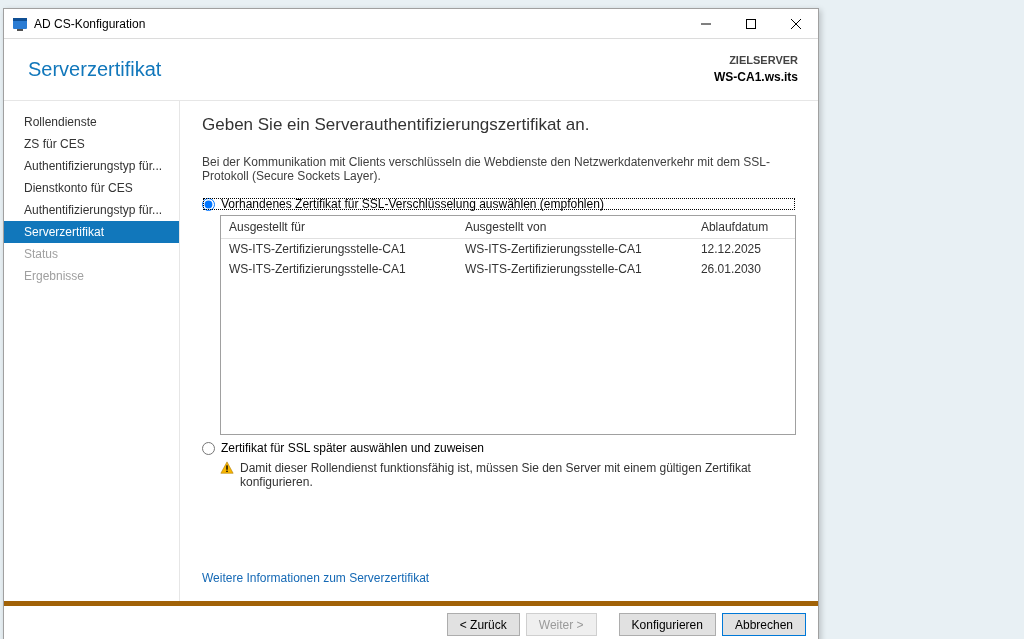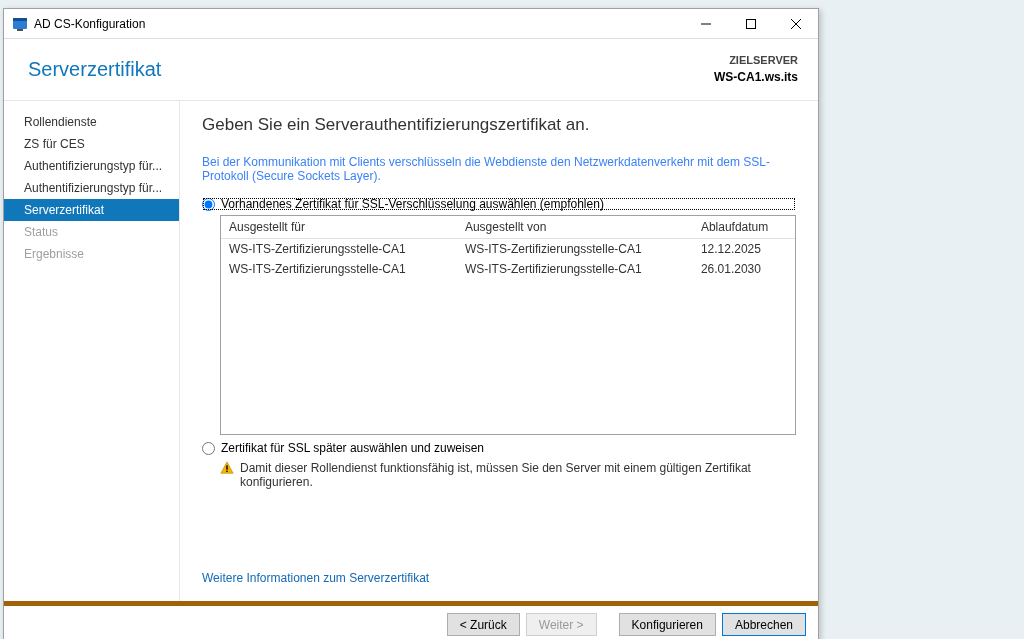--- a/index.html
+++ b/index.html
@@ -93,21 +93,21 @@
     display: flex;
     flex-direction: column;
     min-height: 0;
   }
   .main h2 {
     font-size: 17px;
     font-weight: 400;
     color: #333;
     margin: 0 0 20px 0;
   }
-  .descr { font-size: 12px; color: #3b82f6; margin-bottom: 14px; }
+  .descr { font-size: 12px; color: #404040; margin-bottom: 14px; }
 
   .radio-row {
     display: flex;
     align-items: center;
     font-size: 12px;
     gap: 6px;
     margin-bottom: 2px;
   }
   .radio-row input[type=radio] { margin: 0; }
 
@@ -216,20 +216,21 @@
       <div class="srv">WS-CA1.ws.its</div>
     </div>
   </div>
 
   <div class="body">
 
     <div class="nav" id="nav">
         <div class="nav-item">Rollendienste</div>
         <div class="nav-item">ZS für CES</div>
         <div class="nav-item">Authentifizierungstyp für...</div>
+        <div class="nav-item">Dienstkonto für CES</div>
         <div class="nav-item">Authentifizierungstyp für...</div>
         <div class="nav-item selected">Serverzertifikat</div>
         <div class="nav-item disabled">Status</div>
         <div class="nav-item disabled">Ergebnisse</div>
       </div>
 
     <div class="main">
       <h2>Geben Sie ein Serverauthentifizierungszertifikat an.</h2>
       <div class="descr">Bei der Kommunikation mit Clients verschlüsseln die Webdienste den Netzwerkdatenverkehr mit dem SSL-Protokoll (Secure Sockets Layer).</div>
 

